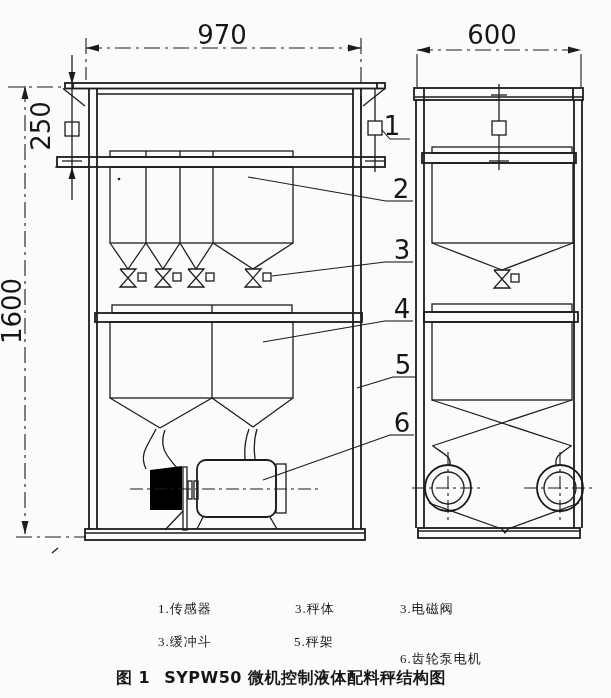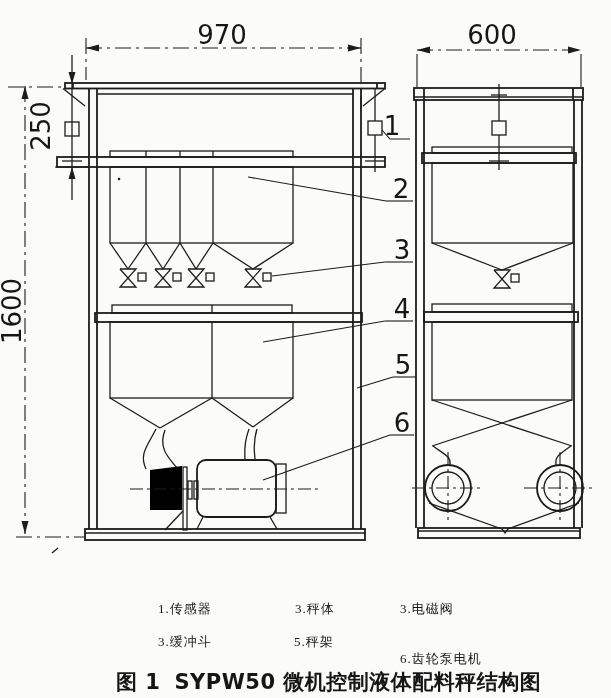--- a/index.html
+++ b/index.html
@@ -27,21 +27,21 @@
   svg text.callout{font-size:26px;}
   .legend-item{
     position:absolute;
     font-size:13px;
     font-family:Liberation Serif, serif;
     letter-spacing:1px;
     white-space:nowrap;
   }
   .caption{
     position:absolute;left:116px;top:668px;width:480px;
-    font-size:21px;font-weight:bold;
+    font-size:16px;font-weight:bold;
     font-family:"DejaVu Sans","Liberation Sans",sans-serif;
     letter-spacing:0.5px;white-space:nowrap;
   }
   .caption .fig-no{margin-right:14px;}
 </style>
 </head>
 <body>
 
 <svg id="drawing" width="611" height="580" viewBox="0 0 611 580">
 

